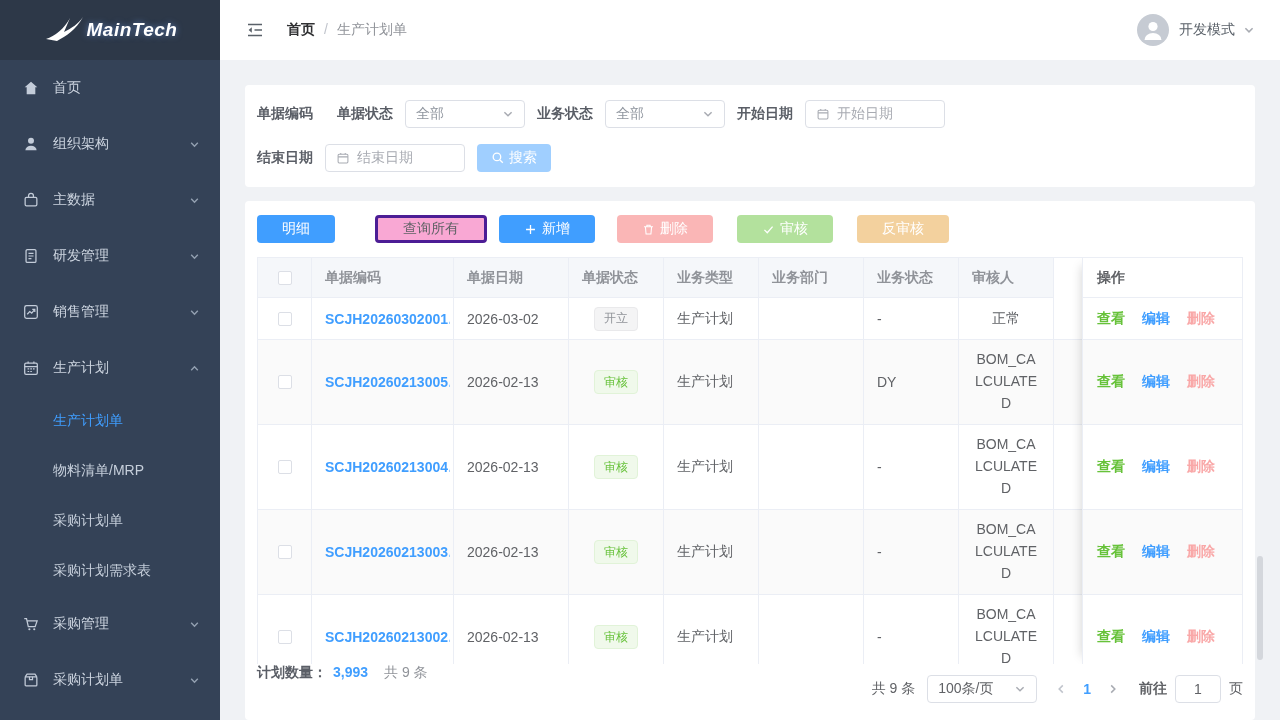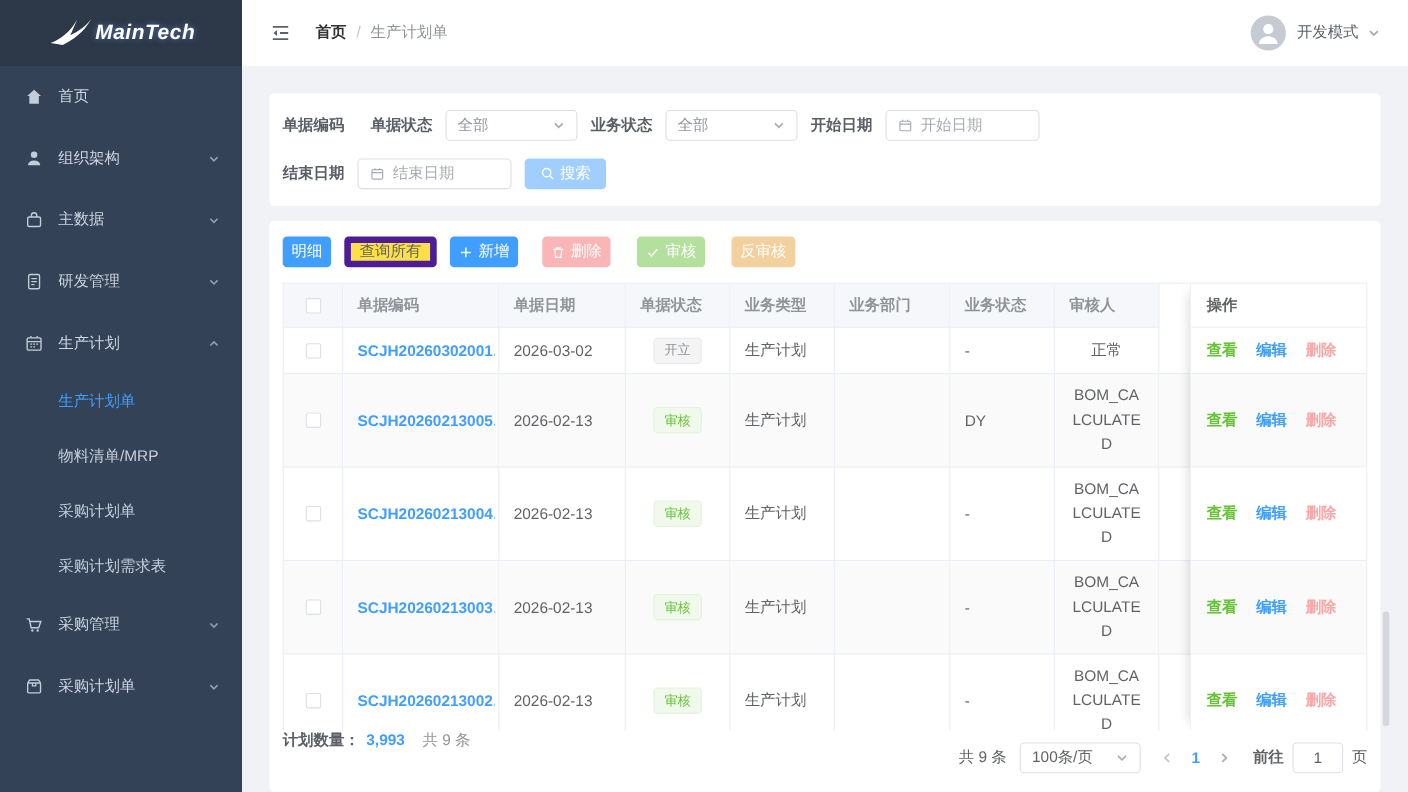--- a/index.html
+++ b/index.html
@@ -46,23 +46,23 @@
   .w140 { width:140px; padding:0 12px; }
   .sel { width:120px; padding:0 10px; justify-content:space-between; color:#8f959e; cursor:pointer; }
   .sel .chev-s { color:#a8abb2; }
   .datepick { width:140px; padding:0 10px; color:#a8abb2; cursor:pointer; }
   .datepick .cal-ic { margin-right:7px; color:#a8abb2; }
   .search-btn { height:28px; padding:0 14px; border:none; border-radius:4px; background:#a0cfff; color:#fff; font-size:14px; display:inline-flex; align-items:center; gap:4px; cursor:pointer; font-family:inherit; }
 
   
   .table-card { margin-top:14px; padding:14px 12px 0; position:relative; }
   .toolbar { display:flex; align-items:center; gap:12px; }
-  .btn { height:28px; padding:0 8px; border:none; border-radius:4px; font-size:14px; color:#fff; display:inline-flex; align-items:center; gap:5px; cursor:pointer; font-family:inherit; }
+  .btn { height:28px; padding:0 25px; border:none; border-radius:4px; font-size:14px; color:#fff; display:inline-flex; align-items:center; gap:5px; cursor:pointer; font-family:inherit; }
   .btn-primary { background:#409eff; }
-  .btn-plain { background:#fde047; border:6px solid #4c1d95; color:#606266; }
+  .btn-plain { background:#f9a8d4; border:3px solid #4c1d95; color:#606266;margin-left:28px; }
   .btn-danger-dis { background:#fab6b6; margin-left:10px; cursor:not-allowed; }
   .btn-success-dis { background:#b3e19d; margin-left:12px; cursor:not-allowed; }
   .btn-warning-dis { background:#f3d19e; margin-left:12px; cursor:not-allowed; }
 
   
   .tbl { margin-top:14px; position:relative; height:407px; overflow:hidden; border:1px solid #ebeef5; border-bottom:none; }
   .trow { display:grid; grid-template-columns:54px 142px 115px 95px 95px 105px 95px 95px 1fr; }
   .td, .th { border-right:1px solid #ebeef5; border-bottom:1px solid #ebeef5; display:flex; align-items:center; padding:0 13px; color:#606266; overflow:hidden; }
   .th { background:#f5f7fa; color:#909399; font-weight:700; height:40px; }
   .center { justify-content:center; padding:0 8px; }
@@ -155,20 +155,35 @@
         </span>
     </div>
     <div class="menu-item">
       <span class="mi-icon">
           <svg width="18" height="18" viewBox="0 0 20 20">
             <rect x="4.5" y="2.8" width="11" height="14.4" rx="1.5" stroke="currentColor" stroke-width="1.4" fill="none"></rect>
             <path d="M7.2 7 H12.8 M7.2 10 H12.8 M7.2 13 H10.5" stroke="currentColor" stroke-width="1.3" fill="none"></path>
           </svg>
         </span>
       <span>研发管理</span>
+      <span class="chev">
+          <svg width="11" height="11" viewBox="0 0 10 10">
+            <path d="M2 3.5 L5 6.5 L8 3.5" stroke="currentColor" stroke-width="1.3" fill="none"></path>
+          </svg>
+        </span>
+    </div>
+    <div class="menu-item">
+      <span class="mi-icon">
+          <svg width="18" height="18" viewBox="0 0 20 20">
+            <rect x="3" y="3" width="14" height="14" rx="2" stroke="currentColor" stroke-width="1.4" fill="none"></rect>
+            <path d="M5.8 12.5 L8.6 9.5 L10.8 11.2 L14 7.4" stroke="currentColor" stroke-width="1.4" fill="none"></path>
+            <path d="M14.2 10 V7.2 H11.4" stroke="currentColor" stroke-width="1.4" fill="none"></path>
+          </svg>
+        </span>
+      <span>销售管理</span>
       <span class="chev">
           <svg width="11" height="11" viewBox="0 0 10 10">
             <path d="M2 3.5 L5 6.5 L8 3.5" stroke="currentColor" stroke-width="1.3" fill="none"></path>
           </svg>
         </span>
     </div>
     <div class="menu-item">
       <span class="mi-icon">
           <svg width="18" height="18" viewBox="0 0 20 20">
             <rect x="3" y="4.6" width="14" height="12.4" rx="1.5" stroke="currentColor" stroke-width="1.4" fill="none"></rect>

